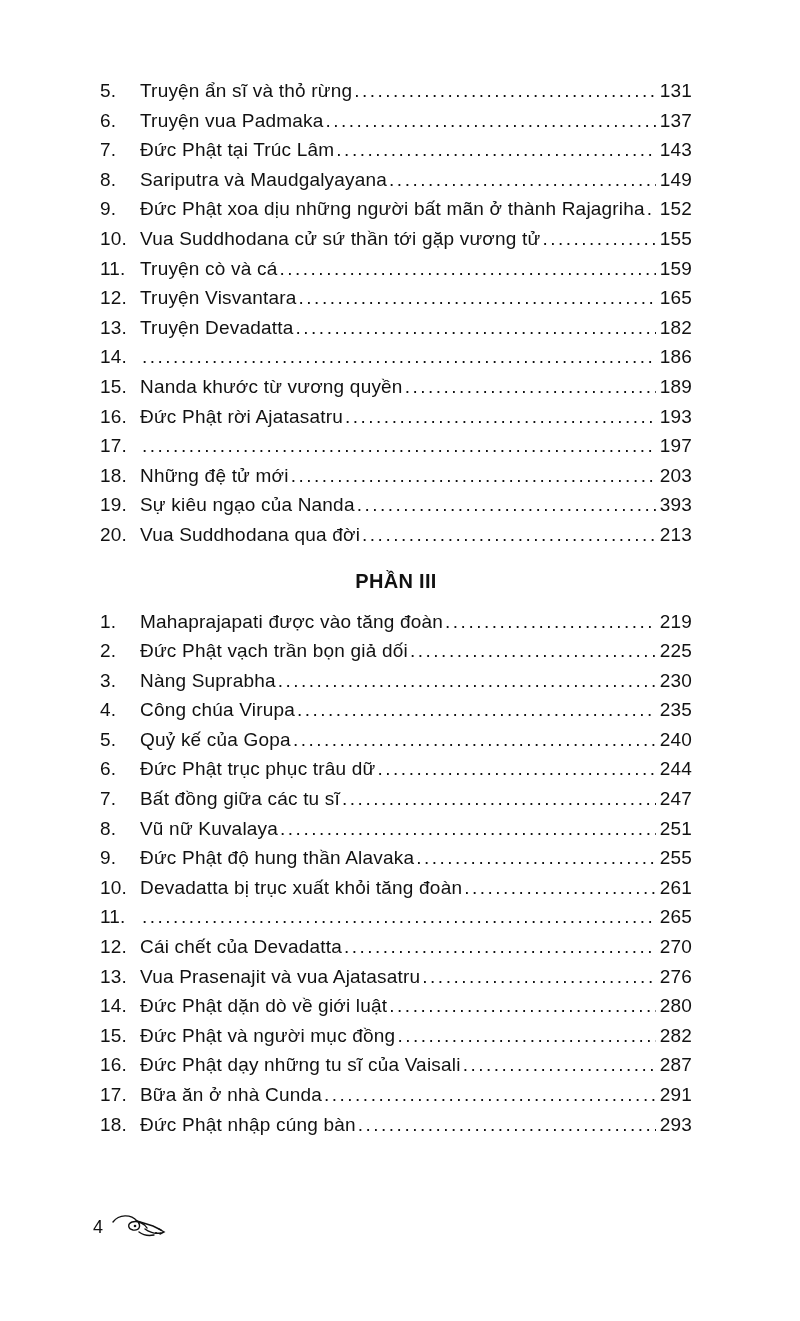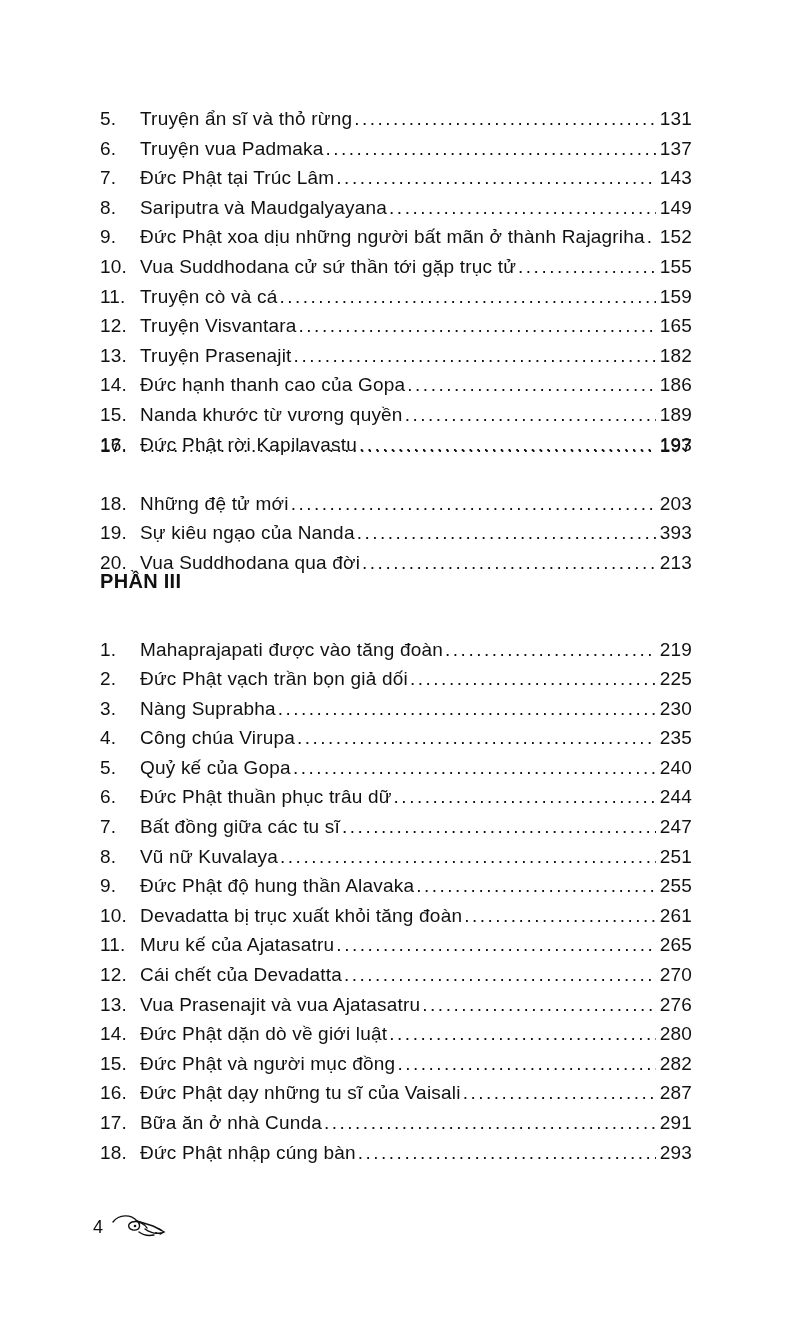--- a/index.html
+++ b/index.html
@@ -33,40 +33,39 @@
     font-size: 19px;
     letter-spacing: 0.2px;
   }
   .num {
     flex: none;
     width: 40px;
   }
   .title {
     flex: none;
     white-space: nowrap;
-    margin-top: 28px;
   }
   .leader {
     flex: 1 1 auto;
     min-width: 0;
     overflow: hidden;
     white-space: nowrap;
     margin: 0 2px;
   }
   .leader::after {
     content: "..................................................................................................................................";
     letter-spacing: 2.5px;
   }
   .pagenum {
     flex: none;
     margin-left: 2px;
     text-align: right;
   }
   .section-heading {
-    text-align: left;
+    text-align: center;
     font-size: 20px;
     font-weight: 700;
     margin: 16px 0 18px 0;
     letter-spacing: 0.3px;
   }
   .footer {
     position: absolute;
     left: 93px;
     top: 1212px;
     display: flex;
@@ -120,63 +119,62 @@
 
         <div class="toc-row">
           <span class="num">9.</span>
           <span class="title">Đức Phật xoa dịu những người bất mãn ở thành Rajagriha</span>
           <span class="leader"></span>
           <span class="pagenum">152</span>
         </div>
 
         <div class="toc-row">
           <span class="num">10.</span>
-          <span class="title">Vua Suddhodana cử sứ thần tới gặp trục tử</span>
+          <span class="title">Vua Suddhodana cử sứ thần tới gặp vương tử</span>
           <span class="leader"></span>
           <span class="pagenum">155</span>
         </div>
 
         <div class="toc-row">
           <span class="num">11.</span>
           <span class="title">Truyện cò và cá</span>
           <span class="leader"></span>
           <span class="pagenum">159</span>
         </div>
 
         <div class="toc-row">
           <span class="num">12.</span>
           <span class="title">Truyện Visvantara</span>
           <span class="leader"></span>
           <span class="pagenum">165</span>
         </div>
 
         <div class="toc-row">
           <span class="num">13.</span>
-          <span class="title">Truyện Prasenajit</span>
+          <span class="title">Truyện Devadatta</span>
           <span class="leader"></span>
           <span class="pagenum">182</span>
         </div>
 
         <div class="toc-row">
           <span class="num">14.</span>
-          <span class="title">Đức hạnh thanh cao của Gopa</span>
           <span class="leader"></span>
           <span class="pagenum">186</span>
         </div>
 
         <div class="toc-row">
           <span class="num">15.</span>
           <span class="title">Nanda khước từ vương quyền</span>
           <span class="leader"></span>
           <span class="pagenum">189</span>
         </div>
 
         <div class="toc-row">
           <span class="num">16.</span>
-          <span class="title">Đức Phật rời Kapilavastu</span>
+          <span class="title">Đức Phật rời Ajatasatru</span>
           <span class="leader"></span>
           <span class="pagenum">193</span>
         </div>
 
         <div class="toc-row">
           <span class="num">17.</span>
           <span class="leader"></span>
           <span class="pagenum">197</span>
         </div>
 
@@ -236,21 +234,21 @@
 
         <div class="toc-row">
           <span class="num">5.</span>
           <span class="title">Quỷ kế của Gopa</span>
           <span class="leader"></span>
           <span class="pagenum">240</span>
         </div>
 
         <div class="toc-row">
           <span class="num">6.</span>
-          <span class="title">Đức Phật thuần phục trâu dữ</span>
+          <span class="title">Đức Phật trục phục trâu dữ</span>
           <span class="leader"></span>
           <span class="pagenum">244</span>
         </div>
 
         <div class="toc-row">
           <span class="num">7.</span>
           <span class="title">Bất đồng giữa các tu sĩ</span>
           <span class="leader"></span>
           <span class="pagenum">247</span>
         </div>
@@ -271,21 +269,20 @@
 
         <div class="toc-row">
           <span class="num">10.</span>
           <span class="title">Devadatta bị trục xuất khỏi tăng đoàn</span>
           <span class="leader"></span>
           <span class="pagenum">261</span>
         </div>
 
         <div class="toc-row">
           <span class="num">11.</span>
-          <span class="title">Mưu kế của Ajatasatru</span>
           <span class="leader"></span>
           <span class="pagenum">265</span>
         </div>
 
         <div class="toc-row">
           <span class="num">12.</span>
           <span class="title">Cái chết của Devadatta</span>
           <span class="leader"></span>
           <span class="pagenum">270</span>
         </div>

